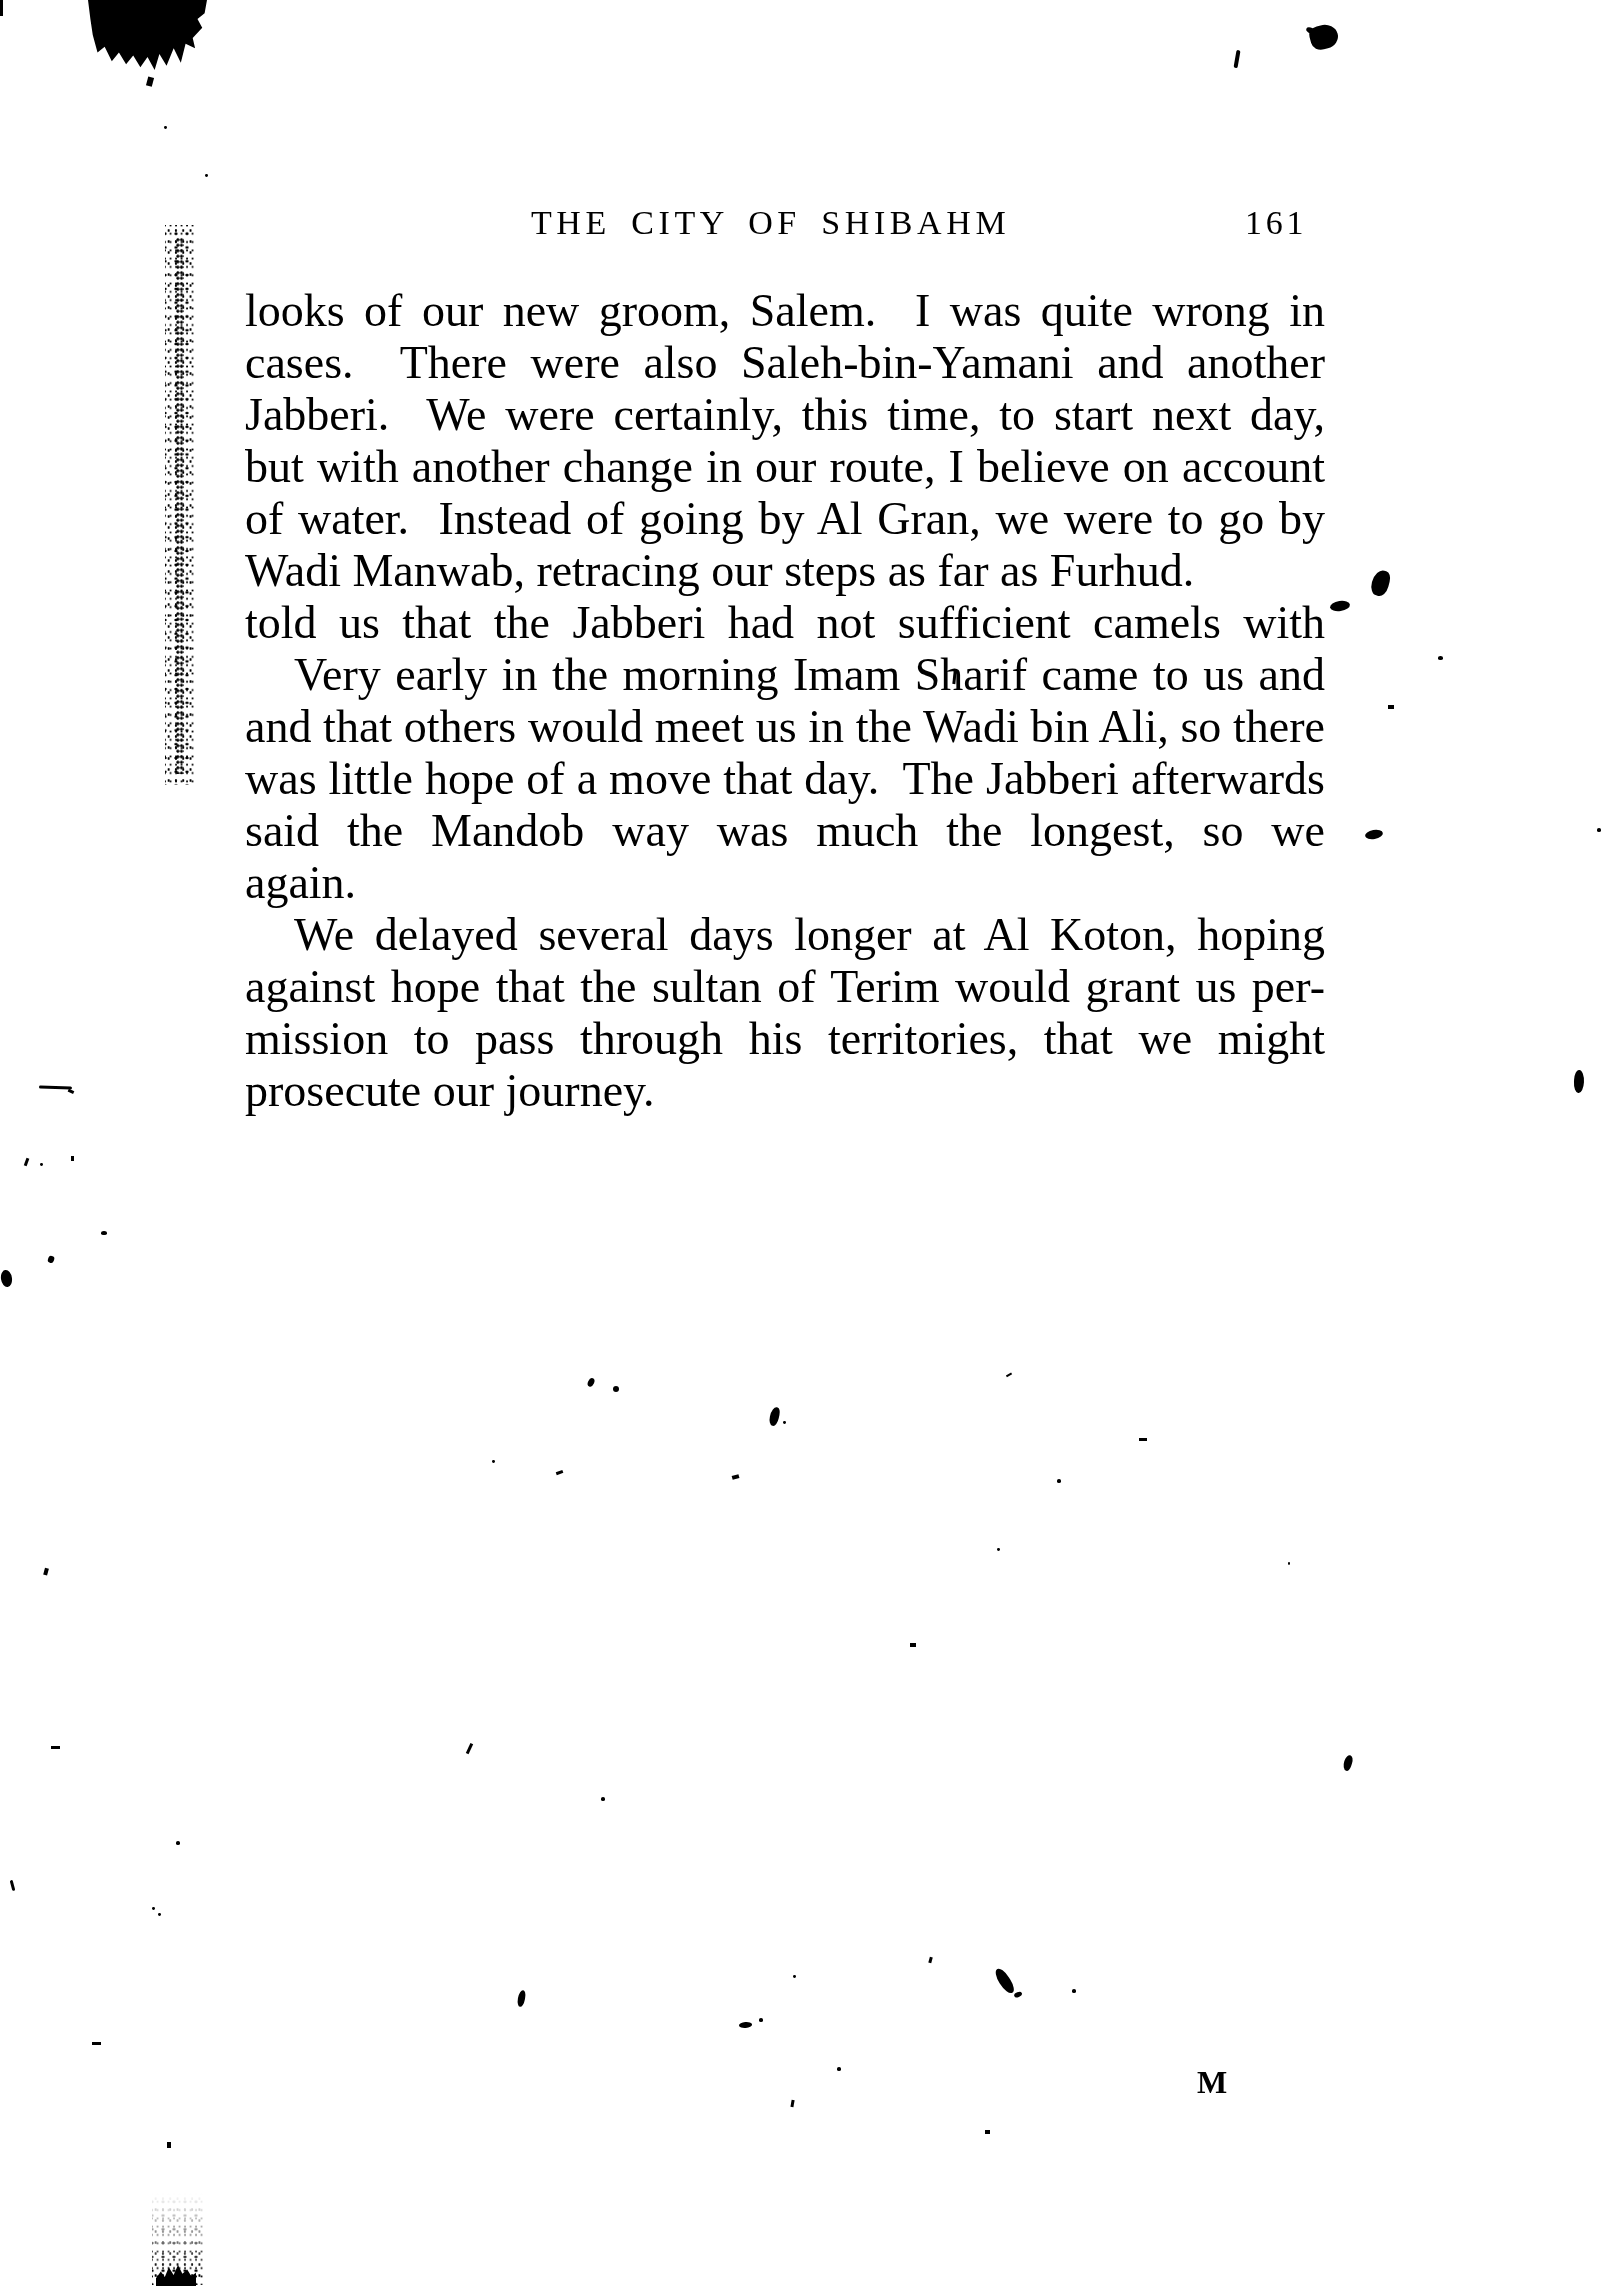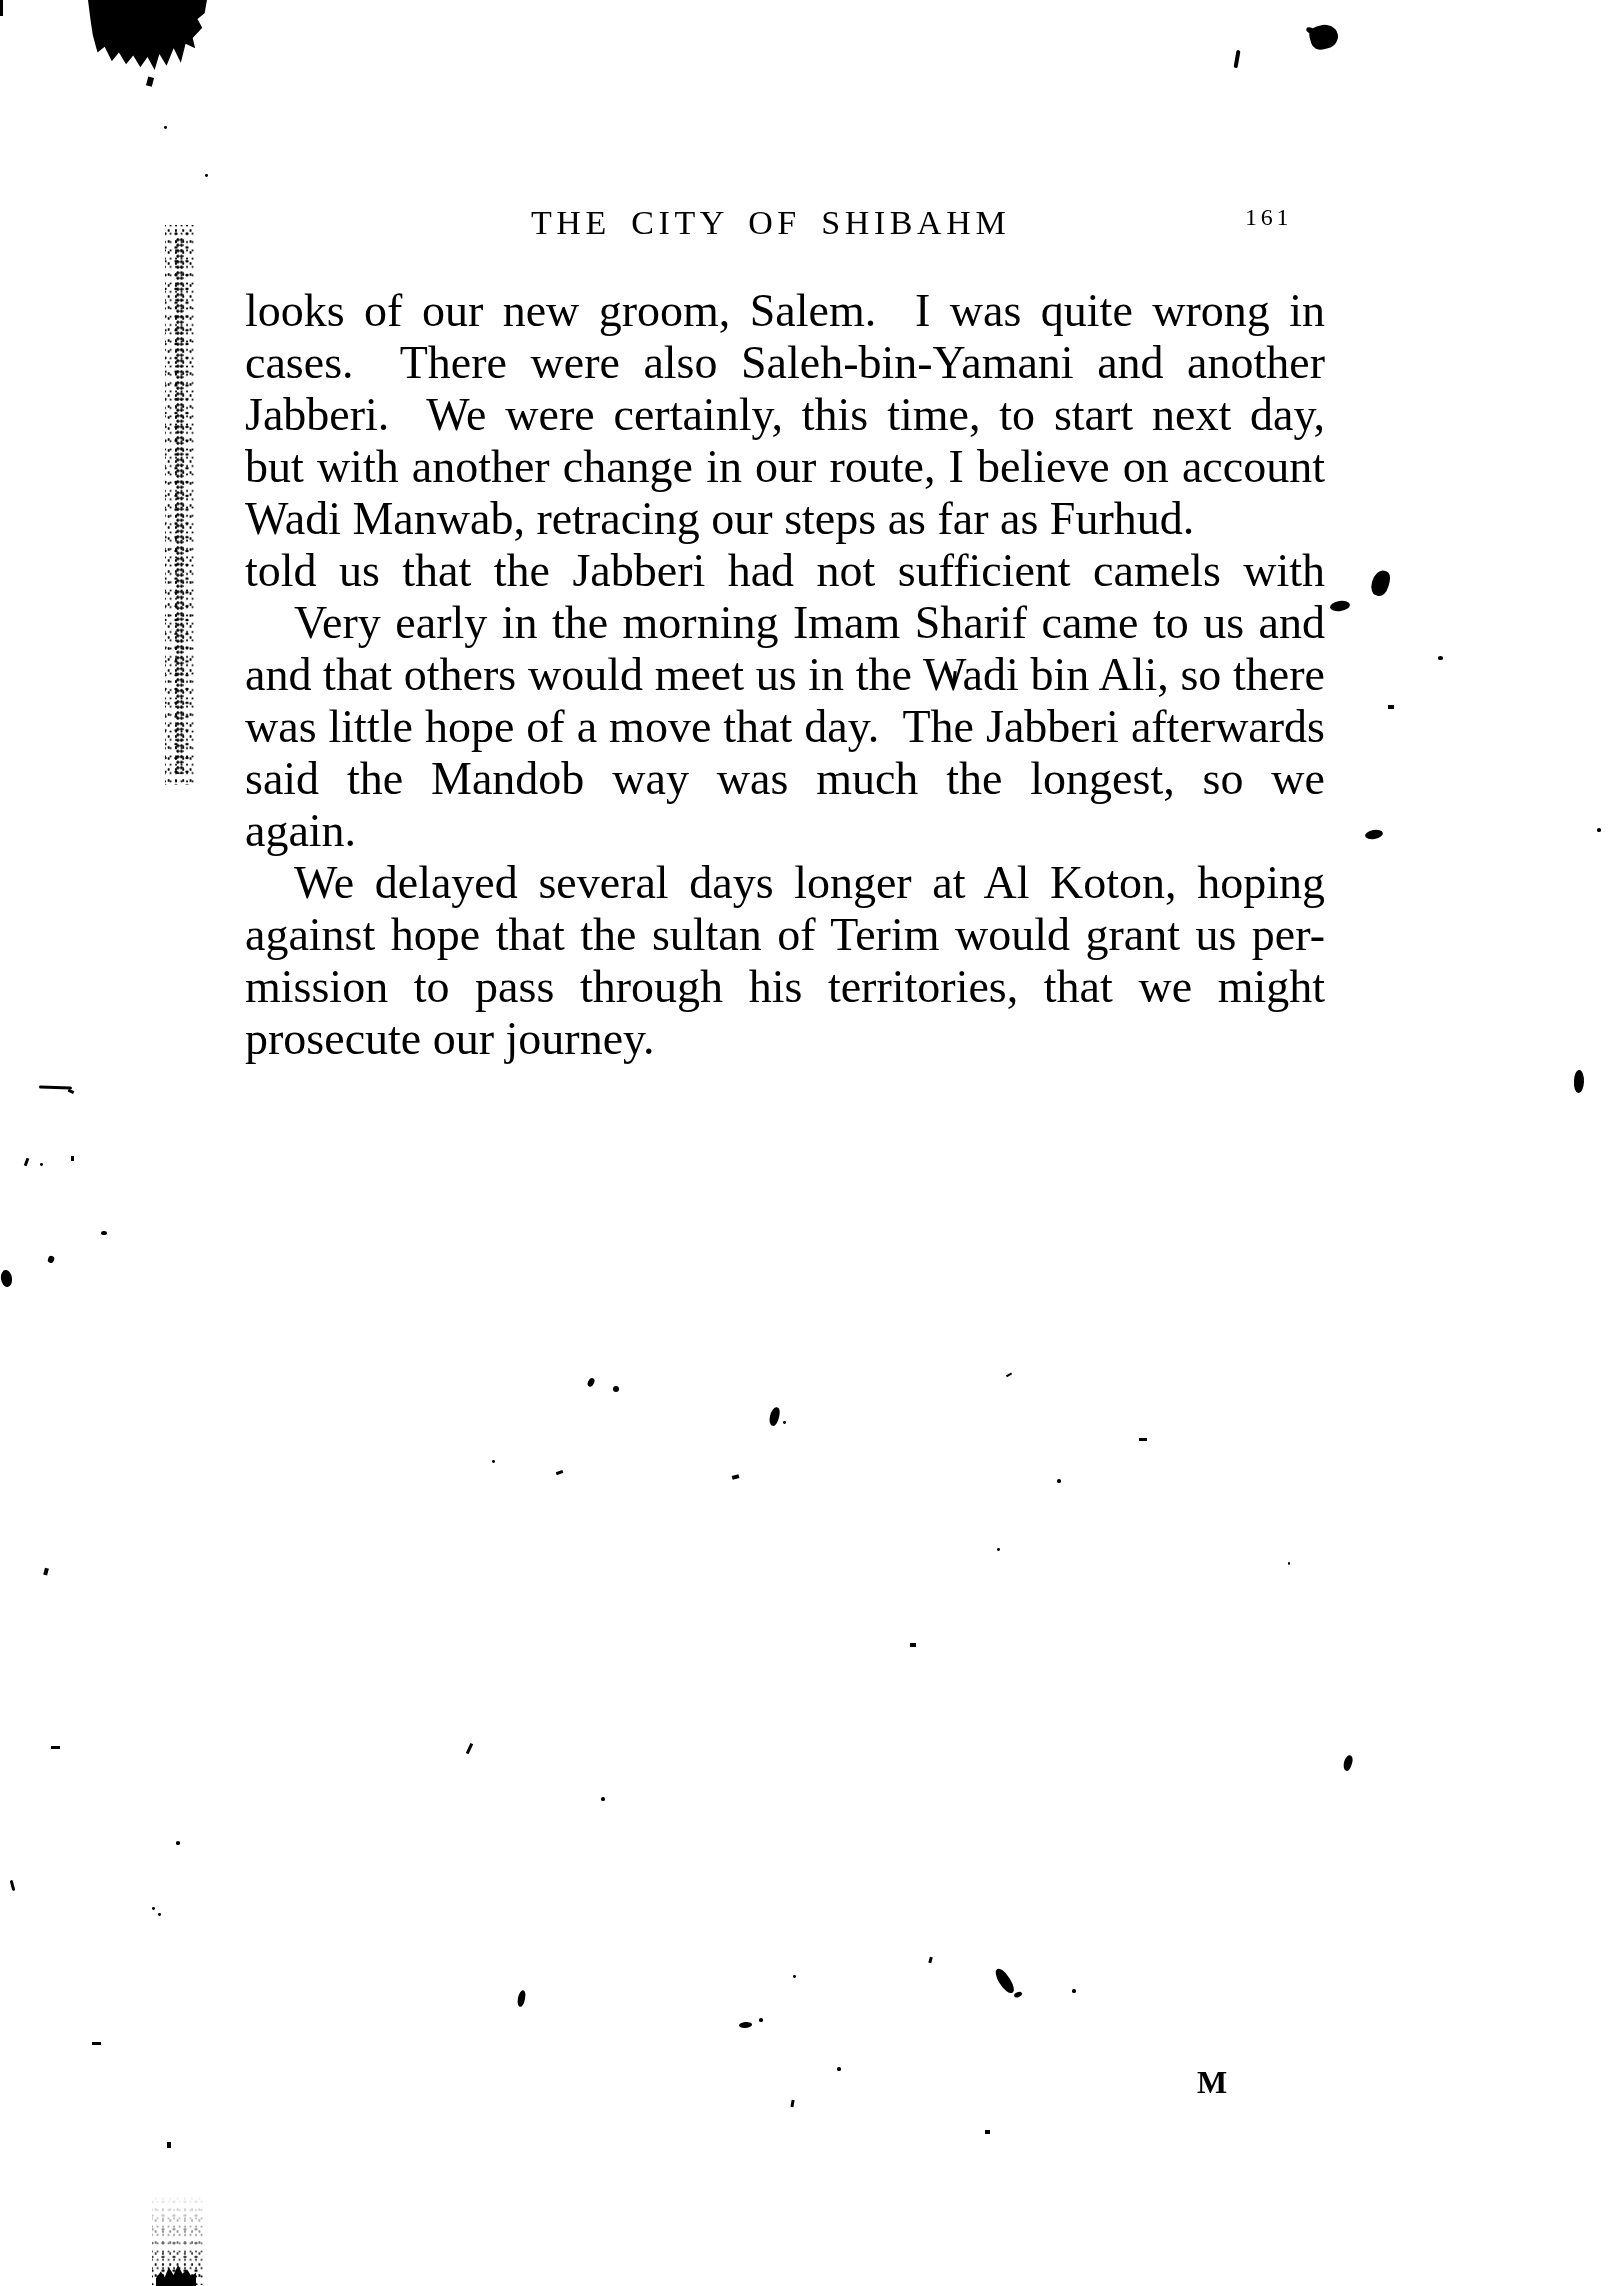--- a/index.html
+++ b/index.html
@@ -7,21 +7,21 @@
     width:1610px;height:2287px;position:relative;background:#ffffff;color:#000;
     font-family:"Liberation Serif","DejaVu Serif",serif;overflow:hidden;
   }
   .page{position:absolute;inset:0;text-decoration:underline;}
   
   .running-title{
     position:absolute;left:531px;top:204px;font-size:34px;letter-spacing:4.6px;
     word-spacing:7.3px;white-space:nowrap;
   }
   .page-number{
-    position:absolute;left:1245px;top:204px;font-size:24px;letter-spacing:3.7px;
+    position:absolute;left:1245px;top:204px;font-size:34px;letter-spacing:3.7px;
   }
   
   .body-text{
     position:absolute;left:245px;top:285px;width:1080px;
     font-size:46px;line-height:52px;
   }
   .line{
     text-align:justify;text-align-last:justify;white-space:pre-wrap;
     height:52px;overflow:hidden;
   }
@@ -76,20 +76,21 @@
 <div class="page">
 
   <span class="running-title">THE CITY OF SHIBAHM</span>
   <span class="page-number">161</span>
 
   <div class="body-text">
     <div class="line">looks of our new groom, Salem.  I was quite wrong in both</div>
     <div class="line">cases.  There were also Saleh-bin-Yamani and another</div>
     <div class="line">Jabberi.  We were certainly, this time, to start next day,</div>
     <div class="line">but with another change in our route, I believe on account</div>
+    <div class="line">of water.  Instead of going by Al Gran, we were to go by</div>
     <div class="line end">Wadi Manwab, retracing our steps as far as Furhud.</div>
     <div class="line">told us that the Jabberi had not sufficient camels with them</div>
     <div class="line indent">Very early in the morning Imam Sharif came to us and</div>
     <div class="line">and that others would meet us in the Wadi bin Ali, so there</div>
     <div class="line">was little hope of a move that day.  The Jabberi afterwards</div>
     <div class="line">said the Mandob way was much the longest, so we changed</div>
     <div class="line end">again.</div>
     <div class="line indent">We delayed several days longer at Al Koton, hoping</div>
     <div class="line">against hope that the sultan of Terim would grant us per-</div>
     <div class="line">mission to pass through his territories, that we might</div>

